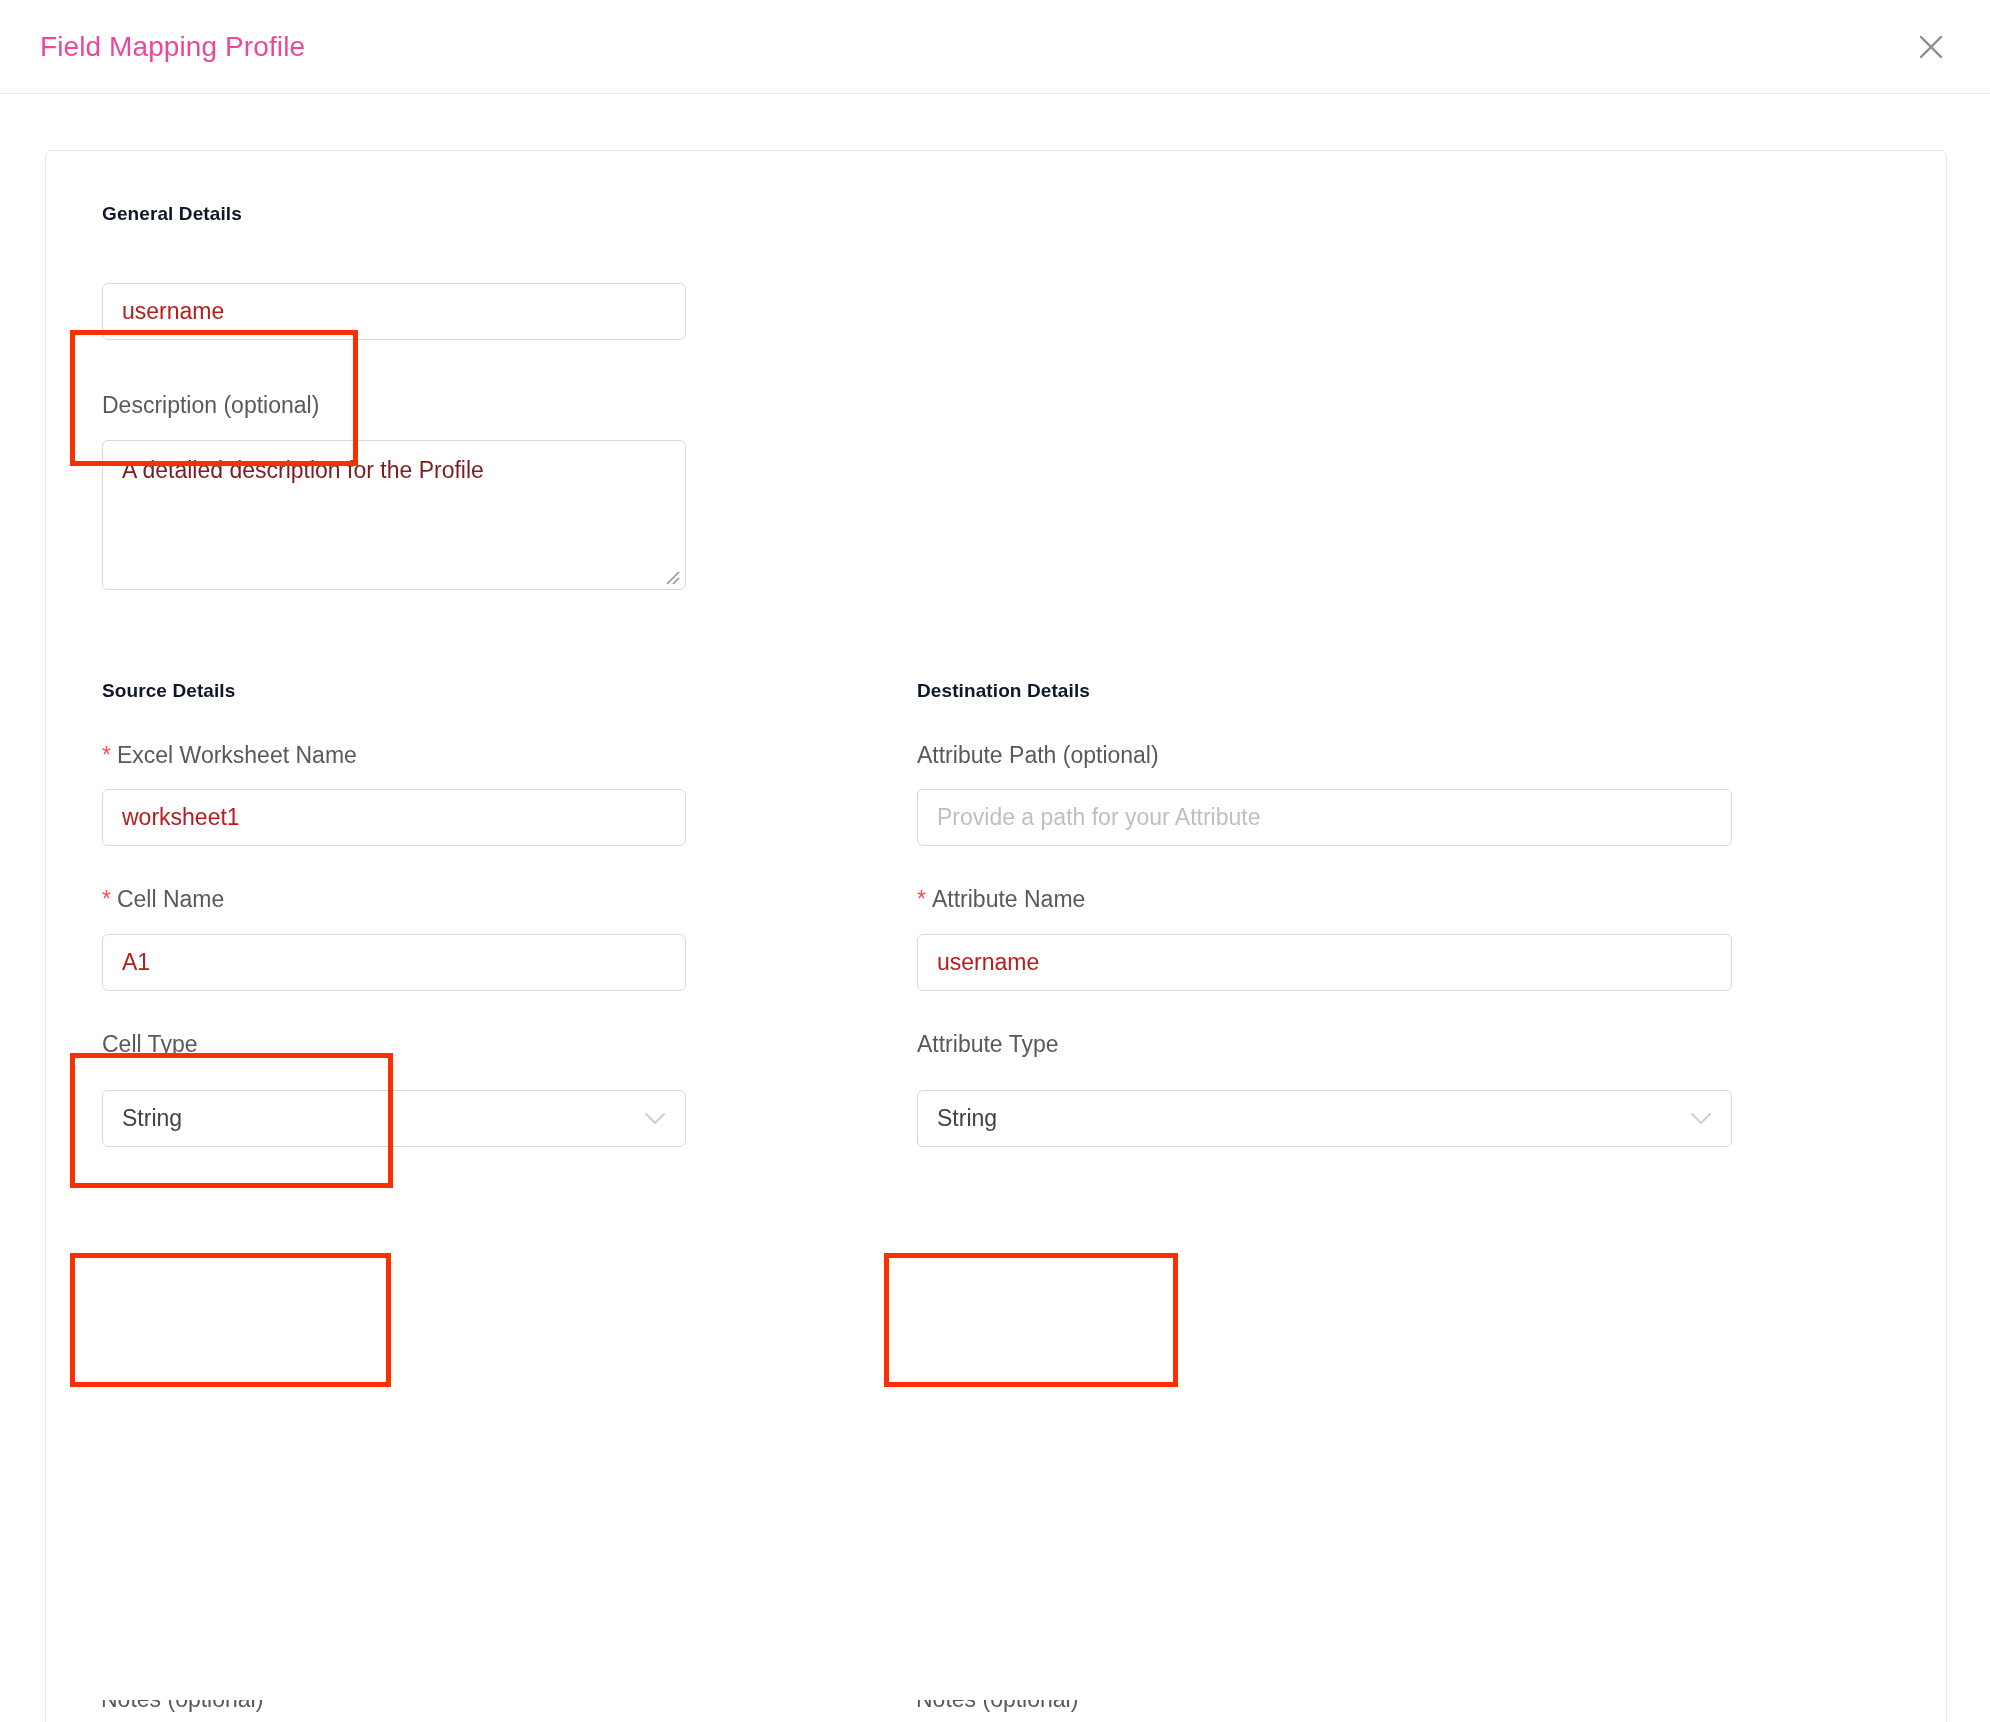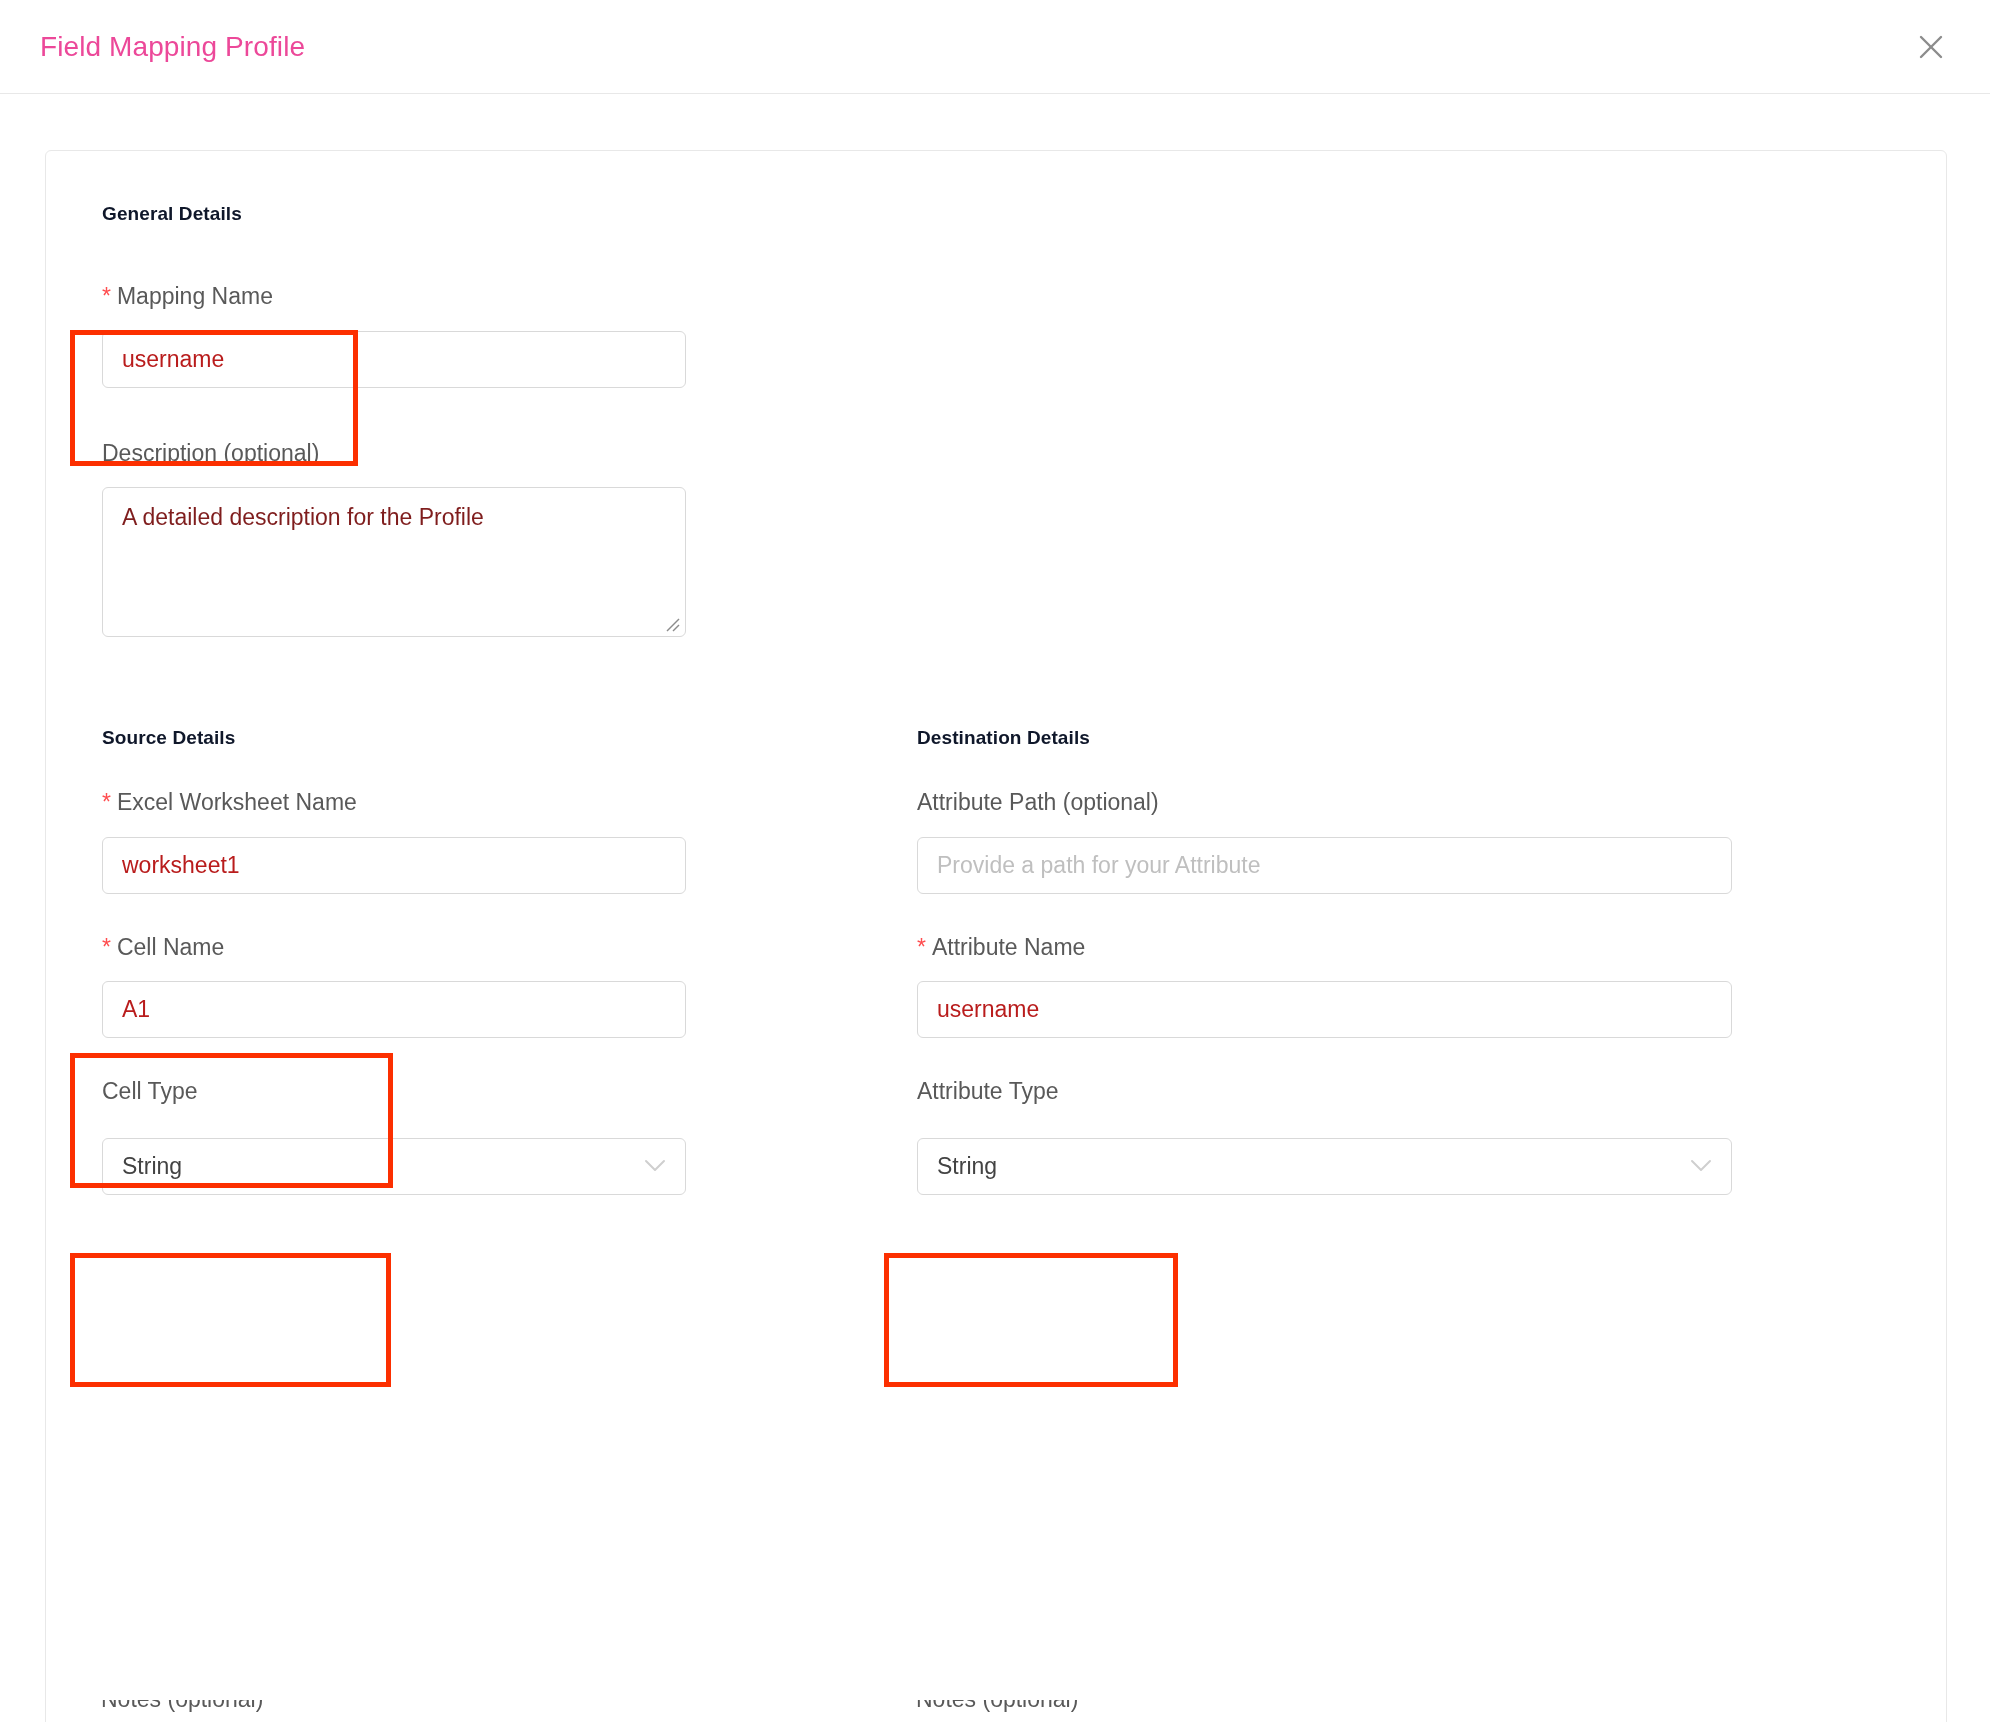--- a/index.html
+++ b/index.html
@@ -226,21 +226,20 @@
       </svg>
     </div>
   </div>
 
   <div class="card">
 
     <div class="section-title">General Details</div>
 
 
     <div class="field mapping-name-wrap">
-      <label class="field-label"><span class="req-star">*</span><span>Mapping Name</span></label>
       <div class="input-box">username</div>
     </div>
 
     <div class="field description-wrap">
       <label class="field-label">Description (optional)</label>
       <div class="textarea-box placeholder">A detailed description for the Profile<svg class="resize-handle" viewBox="0 0 18 18">
           <line x1="4" y1="16" x2="16" y2="4" stroke="#8c8c8c" stroke-width="1.4"></line>
           <line x1="10" y1="16" x2="16" y2="10" stroke="#8c8c8c" stroke-width="1.4"></line>
         </svg>
       </div>

